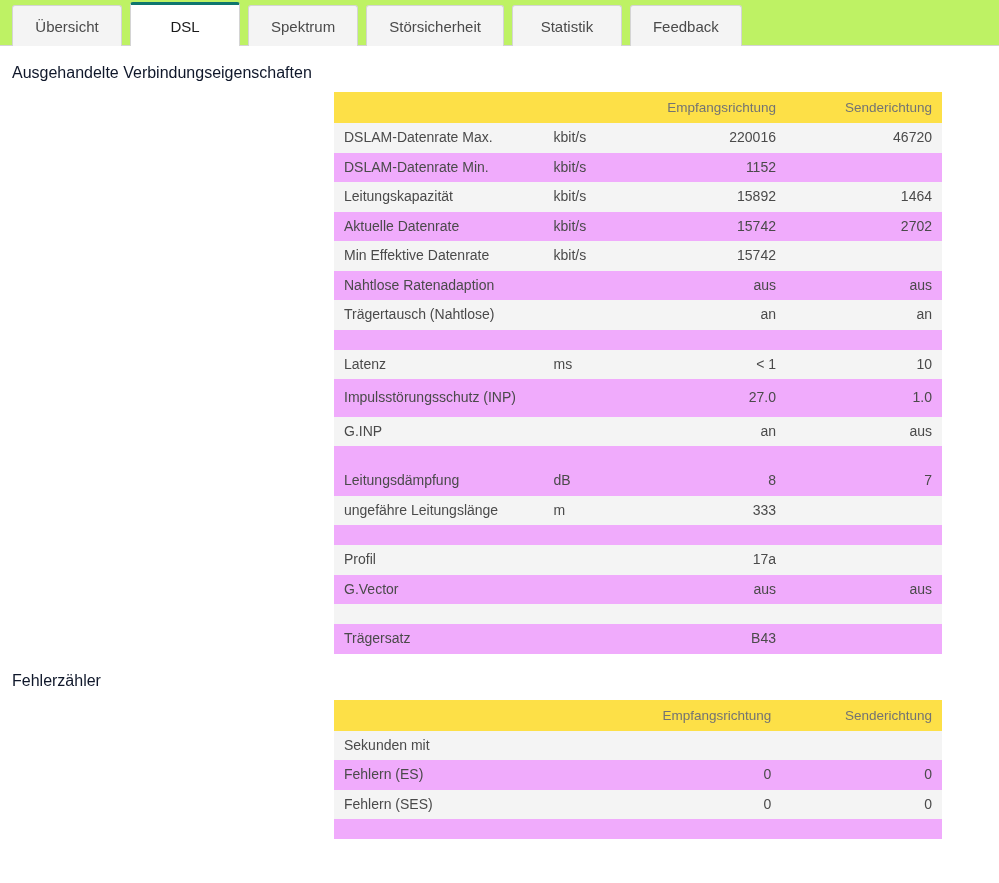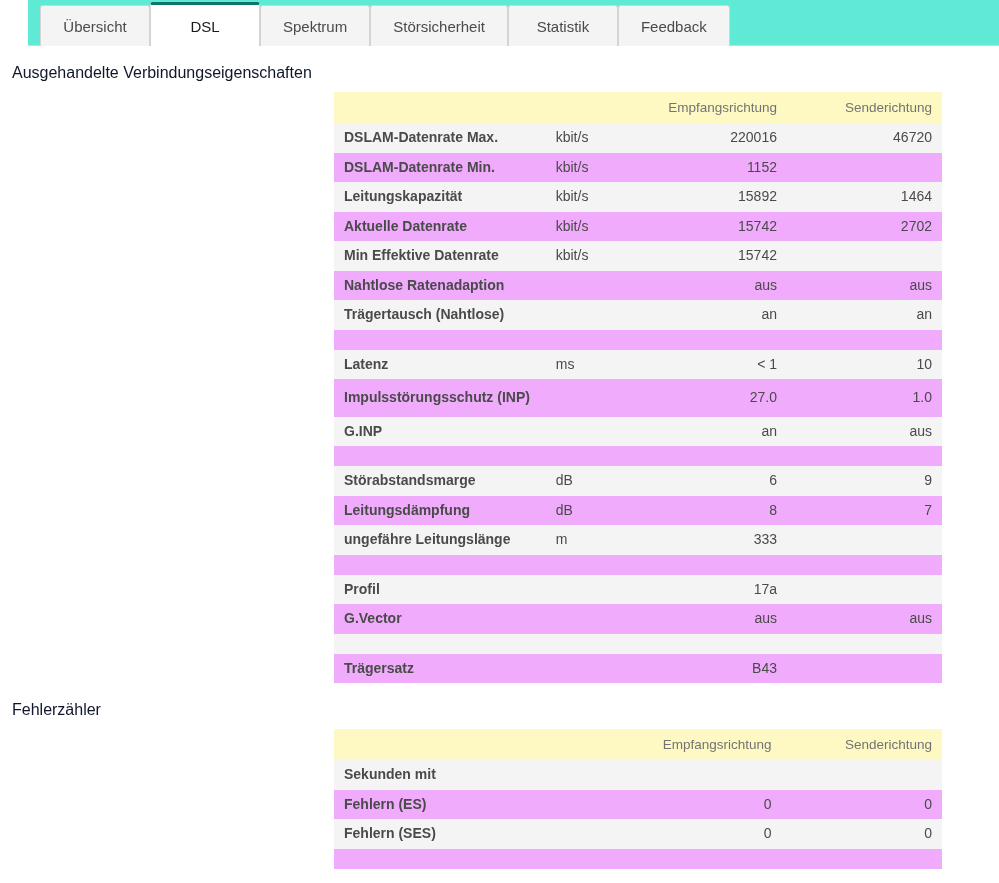--- a/index.html
+++ b/index.html
@@ -17,22 +17,22 @@
   }
 
   
   .tabbar {
     position: relative;
     height: 46px;
     box-sizing: border-box;
     padding-left: 12px;
     display: flex;
     align-items: flex-end;
-    background: #5eead4;
-    margin-left: 28px;
+    gap: 8px;
+    background: #bef264;
   }
   .tabbar::after {
     content: "";
     position: absolute;
     left: 0;
     right: 0;
     bottom: 0;
     height: 1px;
     background: #d4d4d4;
   }
@@ -87,35 +87,35 @@
   table.data {
     width: 100%;
     border-collapse: collapse;
     font-size: 14px;
   }
   table.data th {
     font-weight: normal;
     color: #737373;
     text-align: right;
     padding: 8px 10px;
-    background: #fef9c3;
+    background: #fde047;
     font-size: 13.5px;
   }
   table.data th.lbl, table.data th.unit {
     text-align: left;
   }
   table.data td {
     padding: 6px 10px;
     color: #4a4a4a;
     vertical-align: middle;
     line-height: 1.25;
   }
   table.data tr.odd td { background: #f4f4f4; }
   table.data tr.even td { background: #f0abfc; }
-  td.lbl { text-align: left; width: 205px; font-weight: bold; }
+  td.lbl { text-align: left; width: 205px; }
   td.unit { text-align: left; width: 70px; }
   td.rx { text-align: right; width: 150px; }
   td.tx { text-align: right; width: 150px; }
   tr.spacer td { height: 20px; padding: 0; }
   tr.tall td { padding-top: 10px; padding-bottom: 10px; }
 </style>
 </head>
 <body>
 
 <div class="tabbar">
@@ -217,26 +217,20 @@
             <td class="unit"></td>
             <td class="rx">an</td>
             <td class="tx">aus</td>
           </tr>
           <tr class="even spacer">
             <td class="lbl"></td>
             <td class="unit"></td>
             <td class="rx"></td>
             <td class="tx"></td>
           </tr>
-          <tr class="odd">
-            <td class="lbl">Störabstandsmarge</td>
-            <td class="unit">dB</td>
-            <td class="rx">6</td>
-            <td class="tx">9</td>
-          </tr>
           <tr class="even">
             <td class="lbl">Leitungsdämpfung</td>
             <td class="unit">dB</td>
             <td class="rx">8</td>
             <td class="tx">7</td>
           </tr>
           <tr class="odd">
             <td class="lbl">ungefähre Leitungslänge</td>
             <td class="unit">m</td>
             <td class="rx">333</td>

